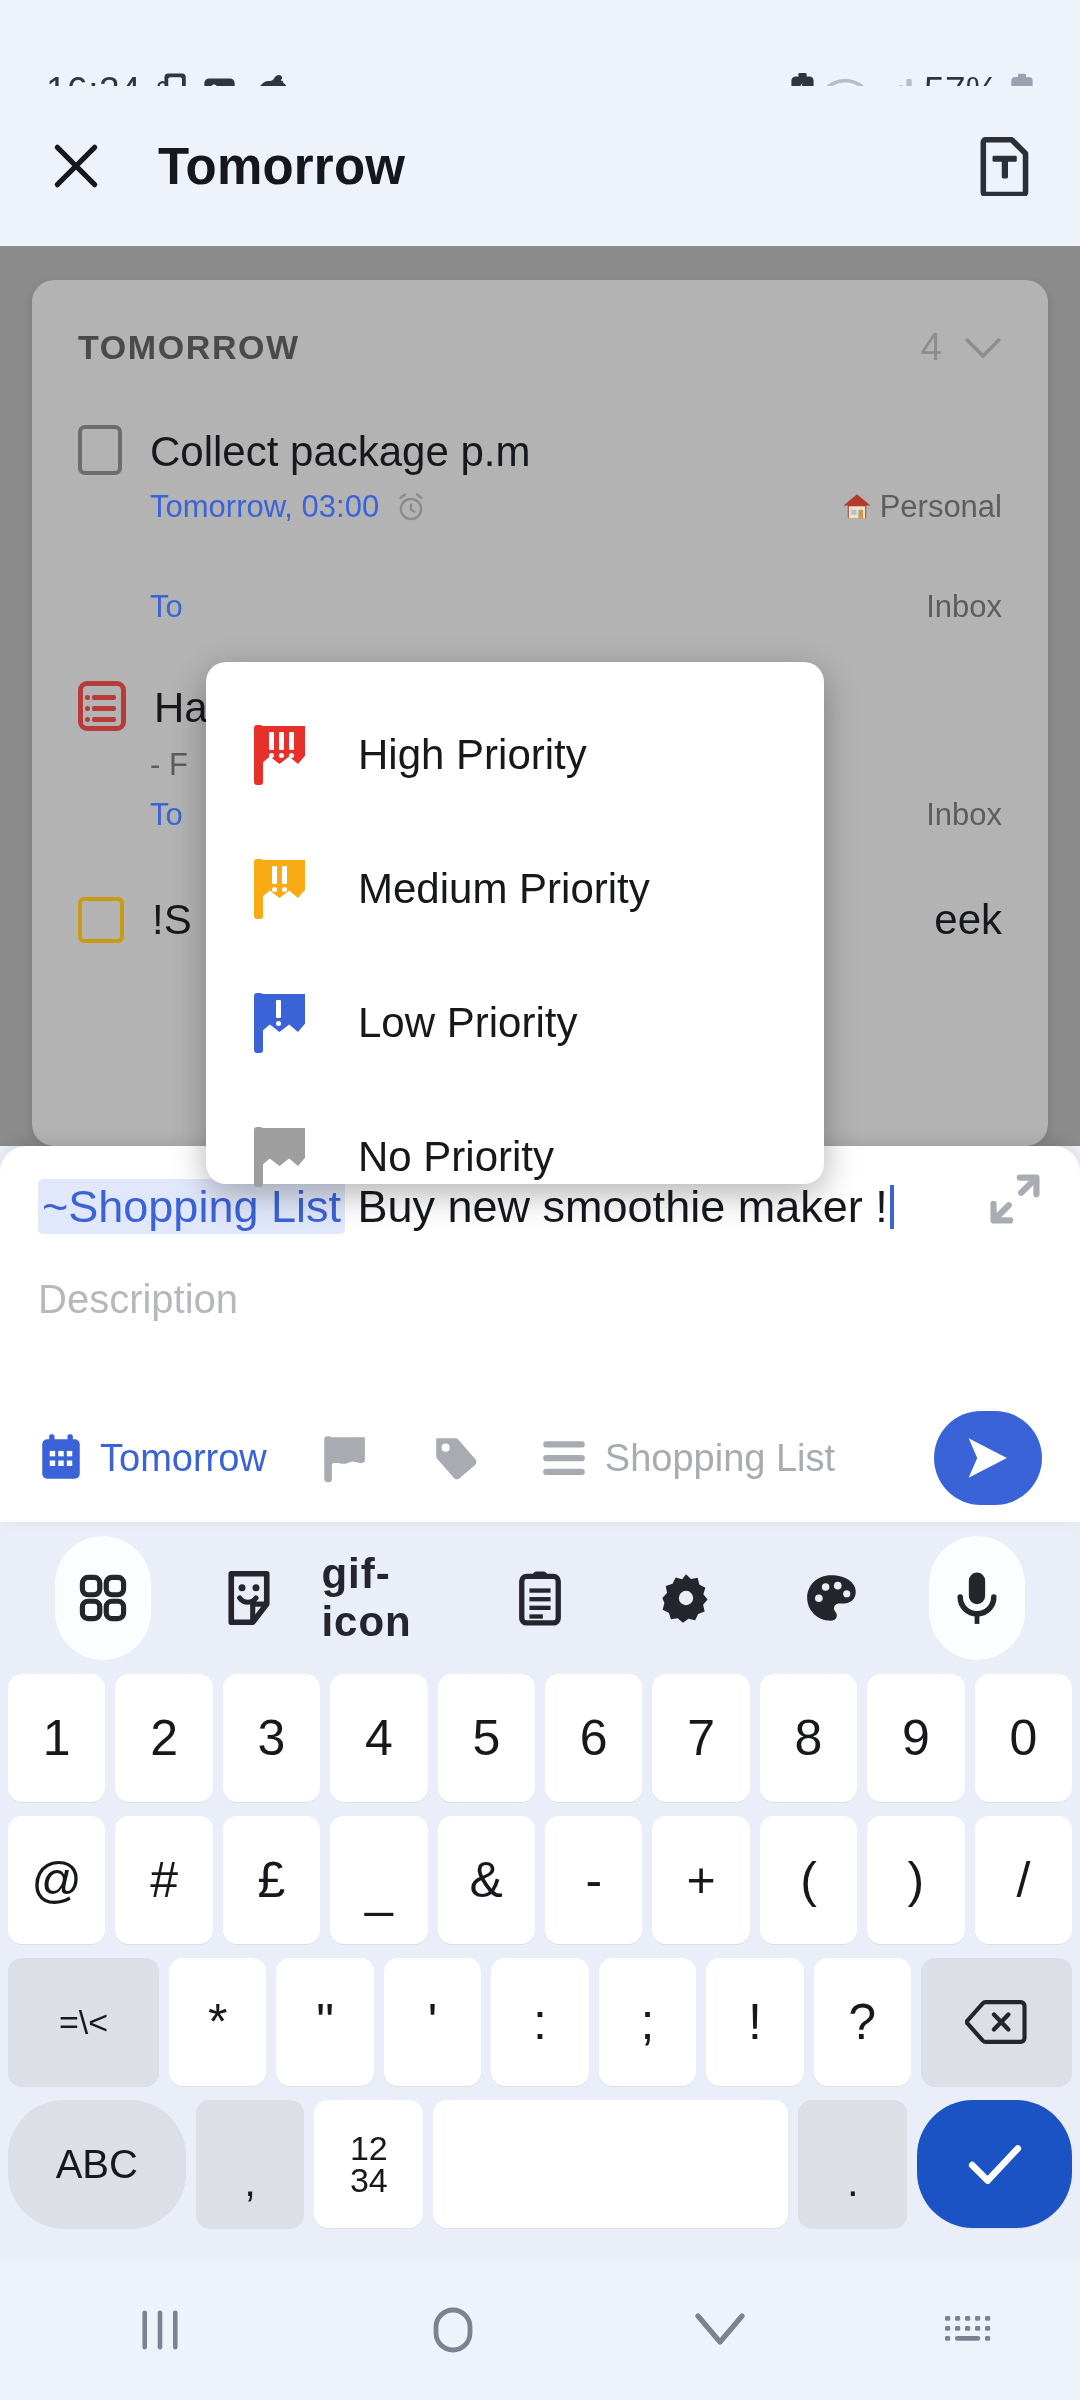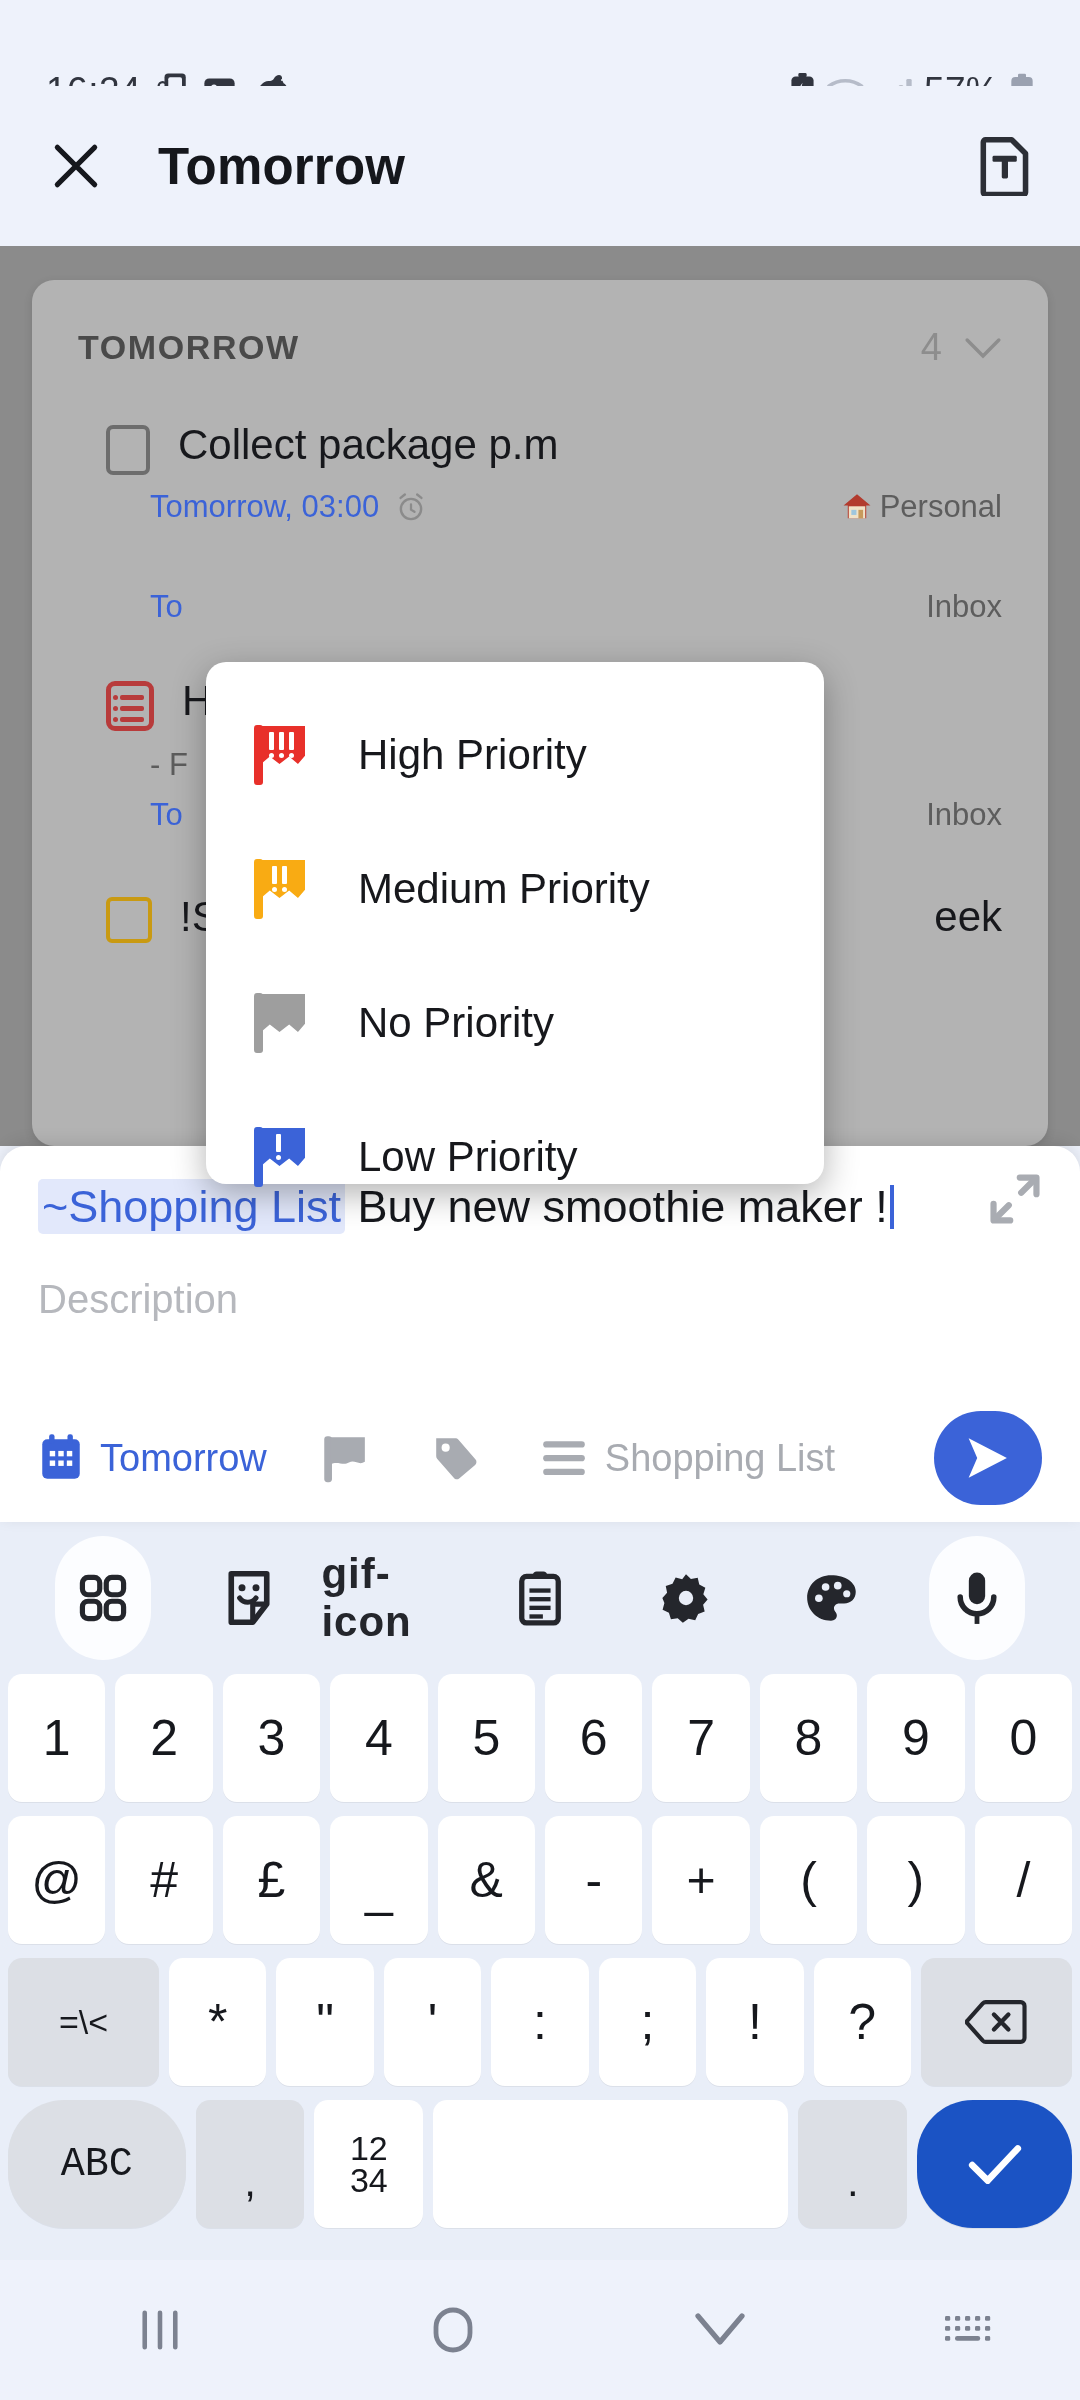--- a/index.html
+++ b/index.html
@@ -50,21 +50,21 @@
     display: flex; align-items: center; justify-content: space-between;
     padding: 46px 46px 0 46px;
   }
   .section-title {
     font-size: 34px; font-weight: 700; color: #4a4a4a; letter-spacing: 1.6px;
   }
   .section-right { display: flex; align-items: center; gap: 22px; }
   .section-count { font-size: 38px; color: #8d8d8d; }
 
   .task { padding: 0 46px; margin-top: 40px; }
-  .task-main { display: flex; align-items: flex-start; gap: 28px; margin-left: 28px; }
+  .task-main { display: flex; align-items: flex-end; gap: 28px; }
   .cbx {
     width: 44px; height: 50px; border: 4px solid #6d6d6d; border-radius: 7px;
     flex: 0 0 auto; margin-top: 4px;
   }
   .cbx.amber { border-color: #c99a12; border-radius: 6px; height: 46px; width: 46px; }
   .subtask-ic {
     width: 48px; height: 50px; border: 5px solid #b83b3b; border-radius: 9px;
     flex: 0 0 auto; margin-top: 4px; position: relative; background: transparent;
   }
   .subtask-ic i { position: absolute; left: 9px; height: 5px; background: #b83b3b; border-radius: 2px; }
@@ -153,21 +153,21 @@
     background: #fff; border-radius: 14px; height: 128px;
     display: flex; align-items: center; justify-content: center;
     font-size: 50px; color: #16181d; flex: 1 1 0;
     box-shadow: 0 1px 0 rgba(0,0,0,.06);
   }
   .key.grey { background: #dcdfe5; }
   .key.small { font-size: 40px; }
   .key.tiny { font-size: 34px; }
   .key.wide { flex: 3.1 1 0; }
   .key.accent { background: #1b53c4; flex: 1.35 1 0; border-radius: 56px; }
-  .key.rounded { border-radius: 56px; font-family: Liberation Mono, monospace; }
+  .key.rounded { border-radius: 56px; }
   .key.num34 { line-height: .95; font-size: 34px; flex-direction: column; }
   .key.num34 span { display: block; }
   .key.sub { align-items: flex-end; padding-bottom: 26px; }
   .key.comma { align-items: flex-end; padding-bottom: 22px; font-size: 42px; }
 
   
   .navbar {
     position: absolute; left: 0; bottom: 0; width: 1080px; height: 140px;
     background: #eef2fb; display: flex; align-items: center;
   }
@@ -443,37 +443,37 @@
           </span>
         <span class="bangdot" style="left:18px;">
             <s></s>
             <s></s>
           </span>
       </span>
       <span class="popup-label">Medium Priority</span>
     </div>
     <div class="popup-item">
       <span class="flag">
-        <span class="pole" style="background:#9e9e9e;"></span>
-        <span class="cloth" style="background:#9e9e9e;"></span>
-      </span>
-      <span class="popup-label">No Priority</span>
-    </div>
-    <div class="popup-item">
-      <span class="flag">
         <span class="pole" style="background:#3b63d8;"></span>
         <span class="cloth" style="background:#3b63d8;"></span>
         <span class="bangs" style="left:22px;">
             <s></s>
           </span>
         <span class="bangdot" style="left:22px;">
             <s></s>
           </span>
       </span>
       <span class="popup-label">Low Priority</span>
+    </div>
+    <div class="popup-item">
+      <span class="flag">
+        <span class="pole" style="background:#9e9e9e;"></span>
+        <span class="cloth" style="background:#9e9e9e;"></span>
+      </span>
+      <span class="popup-label">No Priority</span>
     </div>
   </div>
 
   <div class="kb">
 
     <div class="kb-toolbar">
       <span class="kb-tool pill">
         <span class="ic">
           <svg width="52" height="52" viewBox="0 0 24 24">
             <rect x="2.5" y="2.5" width="8" height="8" rx="2.6" fill="none" stroke="#24262c" stroke-width="2.4"></rect>

